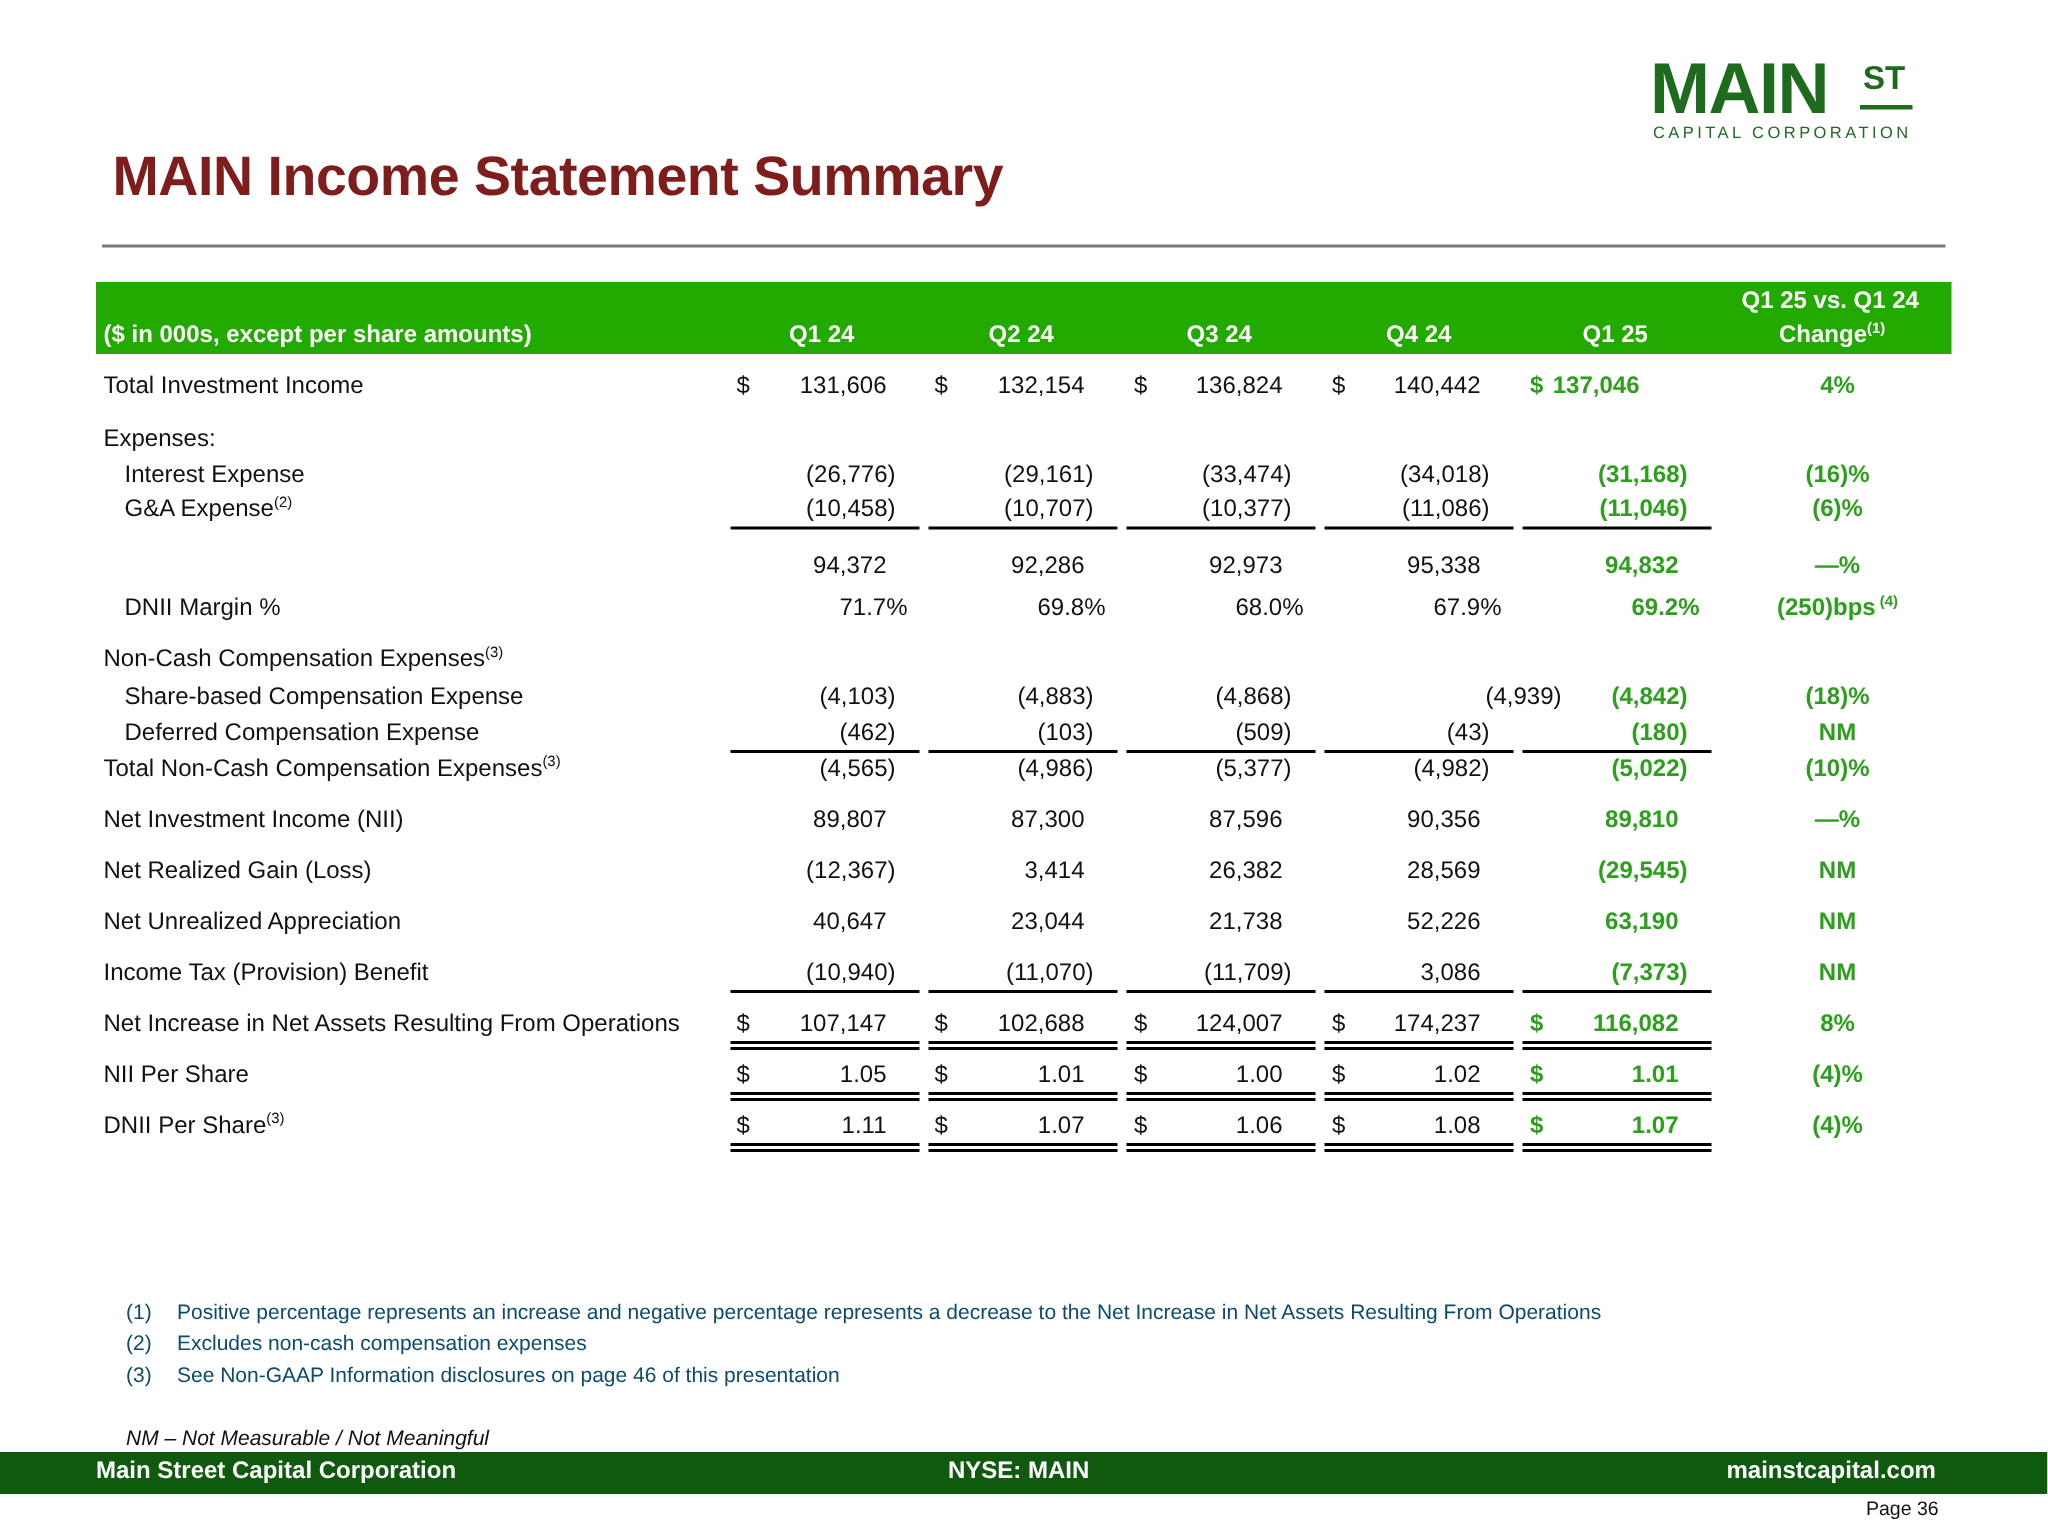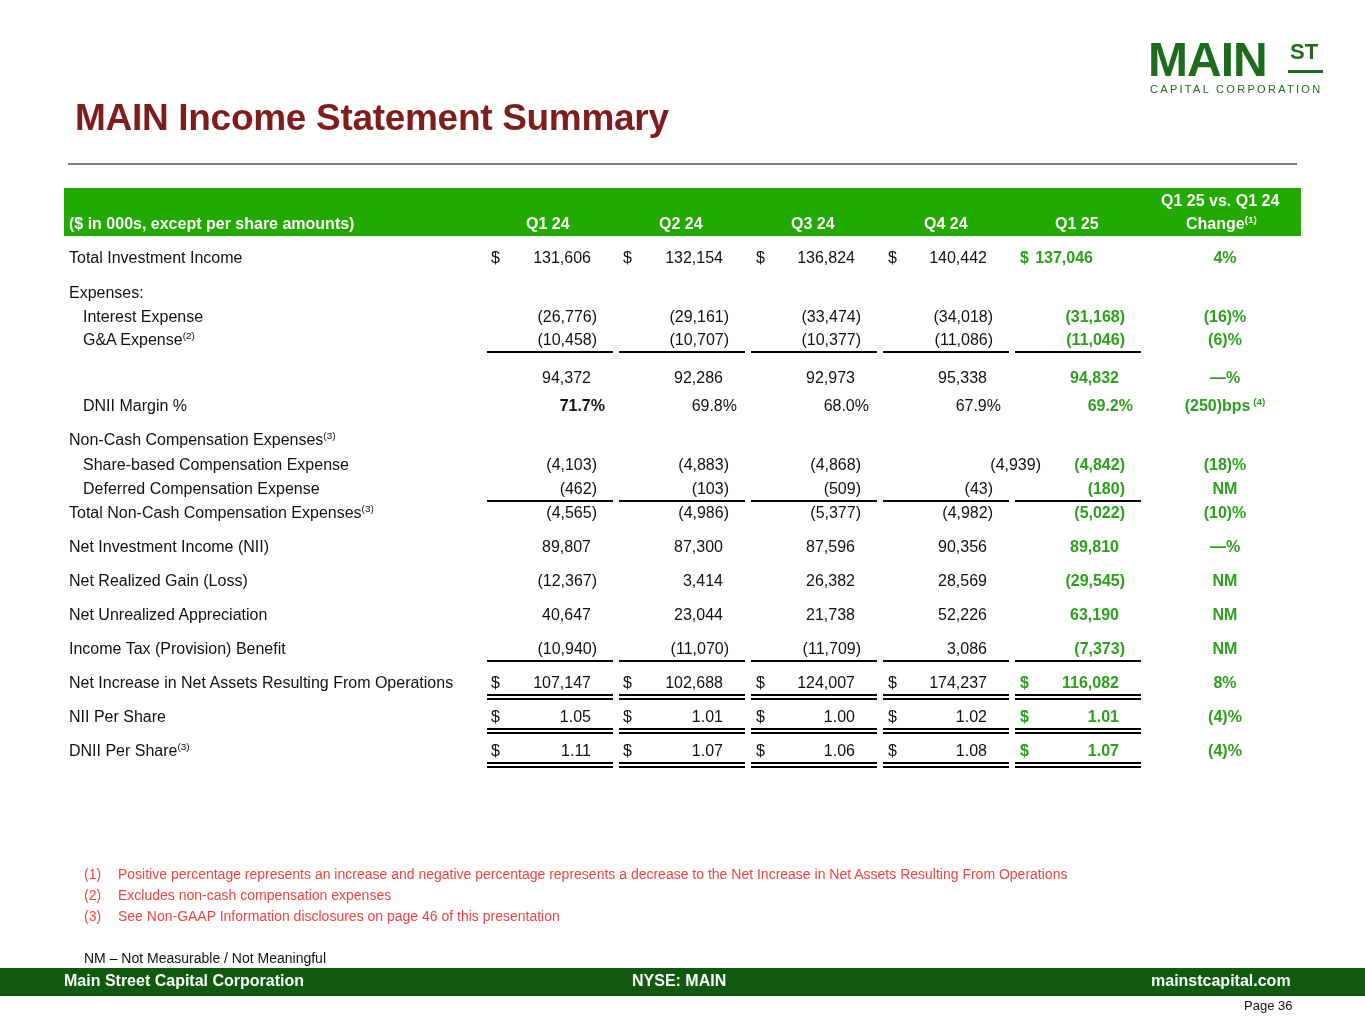--- a/index.html
+++ b/index.html
@@ -1,20 +1,20 @@
 <!DOCTYPE html>
 <html><head>
   <meta charset="utf-8">
   <style>
     * { box-sizing: border-box; margin: 0; padding: 0; }
     html, body { width: 1365px; height: 1024px; background: #ffffff; overflow: hidden; }
     body { position: relative; font-family: "Liberation Sans", sans-serif; color: #111; }
 
     
-    .logo { position: absolute; left: 1100px; top: 36px; width: 180px; height: 60px; margin-left: 48px; }
+    .logo { position: absolute; left: 1100px; top: 36px; width: 180px; height: 60px; }
     .logo-main { position: absolute; left: 0; top: 0; font-size: 48px; font-weight: bold; color: #1e6b1e; letter-spacing: -1px; line-height: 48px; }
     .logo-st { position: absolute; left: 142px; top: 5px; font-size: 22px; font-weight: bold; color: #1e6b1e; line-height: 22px; }
     .logo-st-line { position: absolute; left: 140px; top: 34px; width: 35px; height: 3px; background: #1e6b1e; }
     .logo-sub { position: absolute; left: 2px; top: 47px; font-size: 11px; letter-spacing: 2.3px; color: #1e6b1e; white-space: nowrap; }
 
     .page-title { position: absolute; left: 75px; top: 97px; font-size: 37px; font-weight: bold; color: #7f1d1d; letter-spacing: -0.3px; }
     .title-rule { position: absolute; left: 68px; top: 163px; width: 1229px; height: 2px; background: #7a7a7a; }
 
     
     .thead { position: absolute; left: 64px; top: 188px; width: 1237px; height: 48px; background: #22aa00; color: #fff; font-weight: bold; font-size: 16px; }
@@ -26,24 +26,24 @@
     .row .label { position: absolute; left: 69px; top: 0; white-space: nowrap; }
     .row .label.indent { left: 83px; }
     .row .dollar { position: absolute; top: 0; }
     .row .val { position: absolute; top: 0; text-align: right; white-space: nowrap; }
     .row .chg { position: absolute; top: 0; width: 120px; left: 1165px; text-align: center; white-space: nowrap; }
     .green { color: #2ca01c; font-weight: bold; }
 
     .uline { position: absolute; height: 2px; background: #000; }
     .dline { position: absolute; height: 6px; border-top: 2px solid #000; border-bottom: 2px solid #000; }
 
-    .footnotes { position: absolute; left: 84px; top: 866px; font-size: 14px; color: #ef4444; }
+    .footnotes { position: absolute; left: 84px; top: 866px; font-size: 14px; color: #0c4a6e; }
     .fn { height: 21px; white-space: nowrap; }
     .fn .num { display: inline-block; width: 34px; }
-    .nm-note { position: absolute; left: 84px; top: 950px; font-size: 14px; white-space: nowrap; }
+    .nm-note { position: absolute; left: 84px; top: 950px; font-size: 14px; white-space: nowrap; font-style: italic; }
 
     .footer-bar { position: absolute; left: 0; top: 968px; width: 1365px; height: 28px; background: #0f5a0f; color: #fff; font-weight: bold; font-size: 16px; }
     .footer-bar span { position: absolute; top: 4px; white-space: nowrap; }
     .page-num { position: absolute; left: 1244px; top: 998px; font-size: 13px; white-space: nowrap; }
   </style>
 </head>
 <body>
 
 <div class="logo">
   <span class="logo-main">MAIN</span>
@@ -110,21 +110,21 @@
     <div class="row" style="top: 369px;">
       <span class="val" style="left: 481px; width: 110px;">94,372</span>
       <span class="val" style="left: 613px; width: 110px;">92,286</span>
       <span class="val" style="left: 745px; width: 110px;">92,973</span>
       <span class="val" style="left: 877px; width: 110px;">95,338</span>
       <span class="val green" style="left: 1009px; width: 110px;">94,832</span>
       <span class="chg green"><span>—%</span></span>
     </div>
     <div class="row" style="top: 397px;">
       <span class="label indent"><span>DNII Margin %</span></span>
-      <span class="val" style="left: 495px; width: 110px; font-weight: bold;">71.7%</span>
+      <span class="val" style="left: 495px; width: 110px;">71.7%</span>
       <span class="val" style="left: 627px; width: 110px;">69.8%</span>
       <span class="val" style="left: 759px; width: 110px;">68.0%</span>
       <span class="val" style="left: 891px; width: 110px;">67.9%</span>
       <span class="val green" style="left: 1023px; width: 110px;">69.2%</span>
       <span class="chg green"><span>(250)bps</span><sup> (4)</sup></span>
     </div>
     <div class="row" style="top: 431px;">
       <span class="label"><span>Non-Cash Compensation Expenses</span><sup>(3)</sup></span>
     </div>
     <div class="row" style="top: 456px;">

